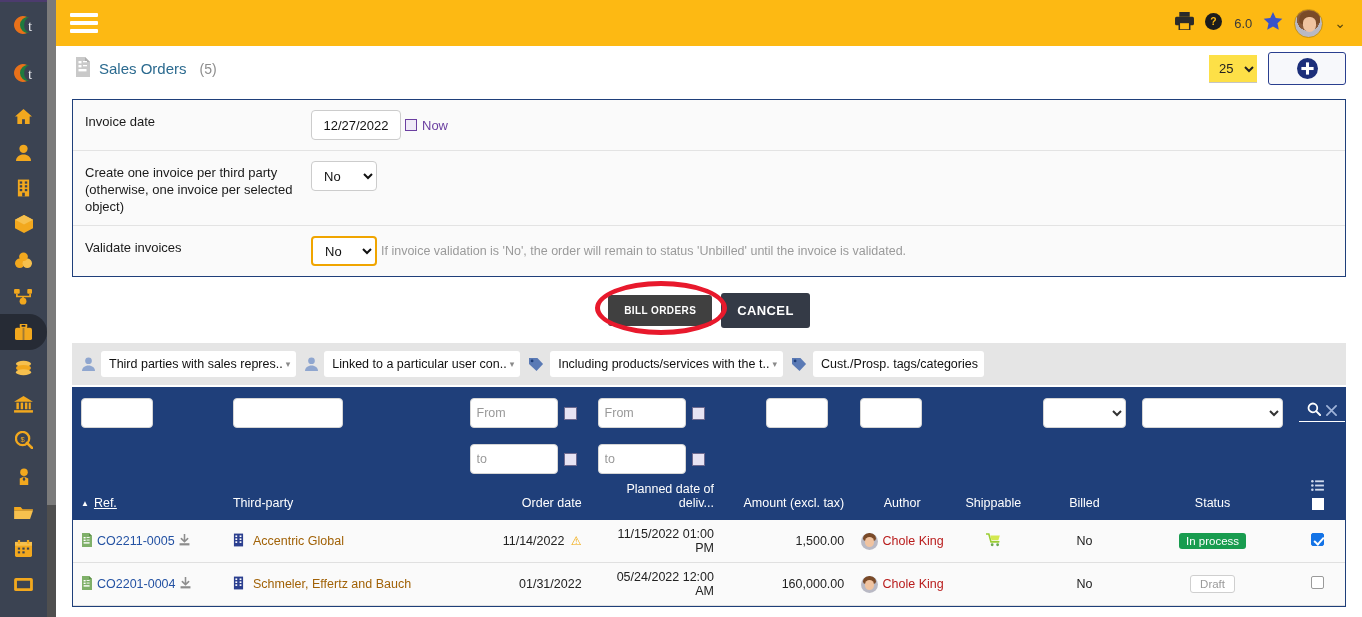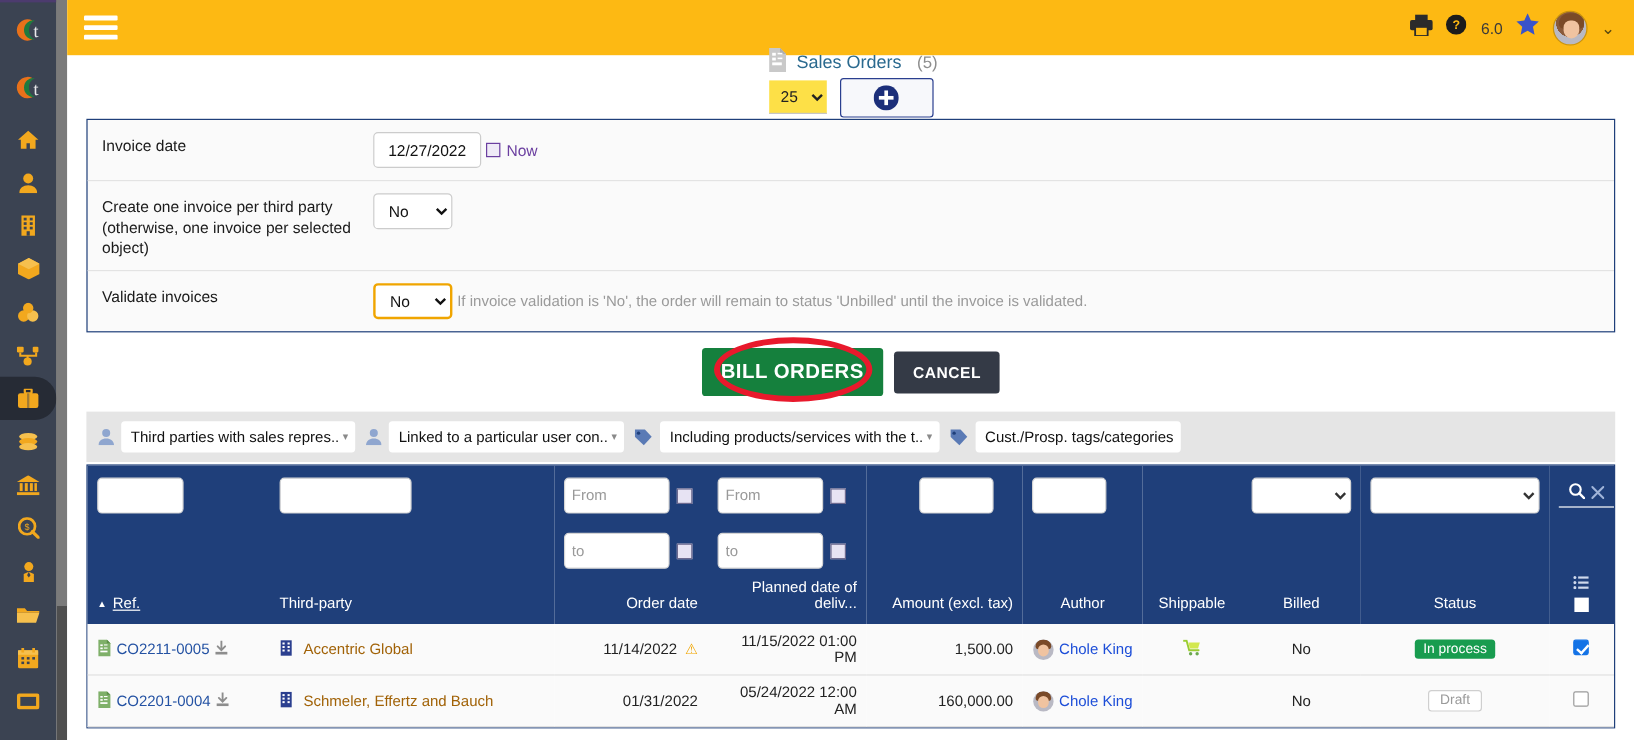--- a/index.html
+++ b/index.html
@@ -76,21 +76,21 @@
   }
   .avatar .face {
     position:absolute; left:8px; top:7px; width:13px; height:15px;
     background:#f0c3a0; border-radius:7px 7px 8px 8px;
   }
   .chev-dn { color: #5b4a10; font-size: 14px; }
 
   
   .page-head {
     height: 45px; display: flex; align-items: center;
-    padding: 0 16px 0 16px; justify-content: center; flex-direction: column;
+    padding: 0 16px 0 16px; justify-content: space-between;
   }
   .page-title-wrap { display: flex; align-items: center; gap: 9px; }
   .page-title {
     color: #2b6a8f; font-size: 15px;
   }
   .page-count { color: #8d8d8d; font-size: 14px; margin-left: 4px; }
   .head-right { display: flex; align-items: center; gap: 11px; }
   .limit-sel {
     width: 48px; height: 28px; border: 0; border-bottom: 1px solid #c5c5c5;
     background: #fde047; font-size: 13px; color: #222;
@@ -138,22 +138,22 @@
   }
   .selbox.focus { border: 2px solid #f0a500; }
   .hint { font-size: 12.5px; color: #9a9a9a; }
 
   
   .actions {
     height: 66px; display: flex; align-items: center; justify-content: center;
     gap: 9px; position: relative;
   }
   .btn-bill {
-    background: #15803d; color: #fff; border: 0; border-radius: 3px;
-    font-size: 17px; font-weight: bold; letter-spacing: .4px;
+    background: #404040; color: #fff; border: 0; border-radius: 3px;
+    font-size: 10px; font-weight: bold; letter-spacing: .4px;
     padding: 10px 16px; cursor: pointer;
     font-family: "Liberation Sans", sans-serif;
   }
   .btn-cancel {
     background: #343a46; color: #fff; border: 0; border-radius: 3px;
     font-size: 13px; font-weight: bold; letter-spacing: .4px;
     padding: 10px 16px; cursor: pointer;
     font-family: "Liberation Sans", sans-serif;
   }
   .annot-ellipse {
@@ -225,21 +225,21 @@
   .reflink { color: #2452a3; font-size: 12.5px; text-decoration: none; cursor: pointer; }
   .tp-cell { display: flex; align-items: center; gap: 9px; }
   .tplink { color: #a16207; font-size: 12.5px; cursor: pointer; }
   .author-cell { display: flex; align-items: center; justify-content: center; gap: 5px; }
   .av-sm {
     width: 17px; height: 17px; border-radius: 50%; flex: 0 0 auto;
     background: #b9b9c4; position: relative; overflow: hidden;
   }
   .av-sm .h { position:absolute; left:2px; top:0px; width:13px; height:8px; background:#7a4a28; border-radius:7px 7px 3px 3px;}
   .av-sm .f { position:absolute; left:4px; top:4px; width:9px; height:10px; background:#f0c3a0; border-radius:5px 5px 5px 5px;}
-  .alink { color: #1d4ed8; cursor: pointer; }
+  .alink { color: #b91c1c; cursor: pointer; }
   .badge-green {
     display: inline-block; background: #189c4f; color: #fff; border-radius: 3px;
     font-size: 11.5px; padding: 2px 7px;
   }
   .badge-draft {
     display: inline-block; background: #fff; color: #9a9a9a;
     border: 1px solid #cfcfcf; border-radius: 3px;
     font-size: 11.5px; padding: 2px 9px;
   }
   .cbx {

